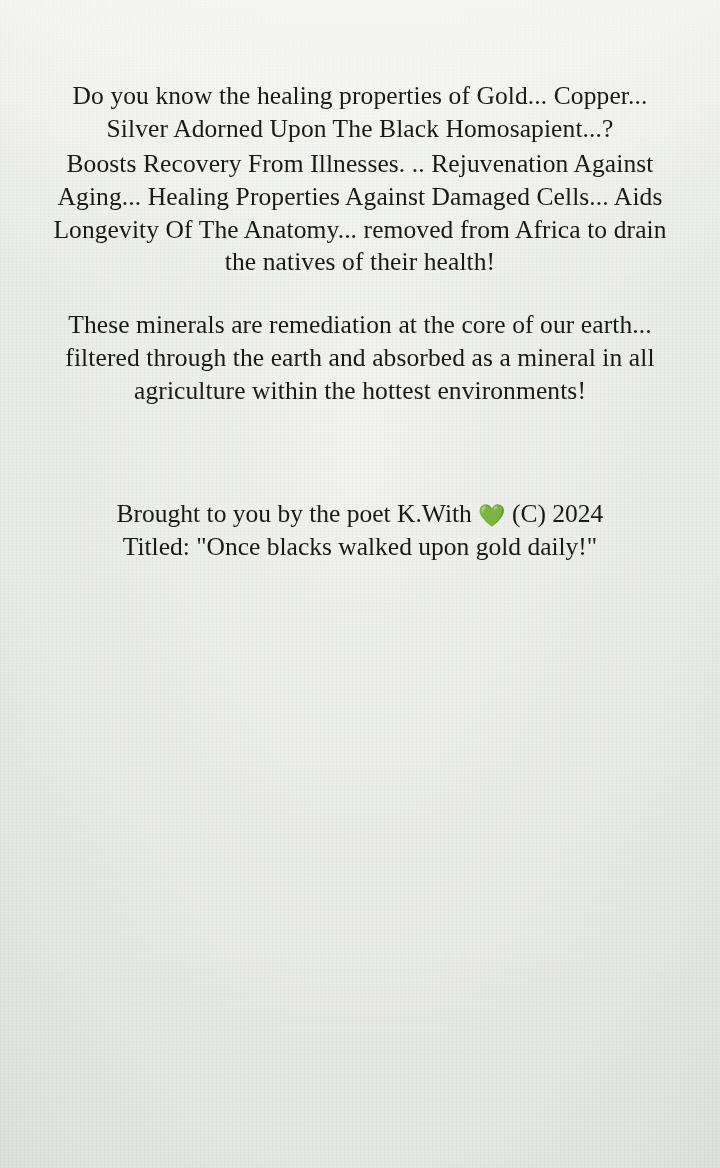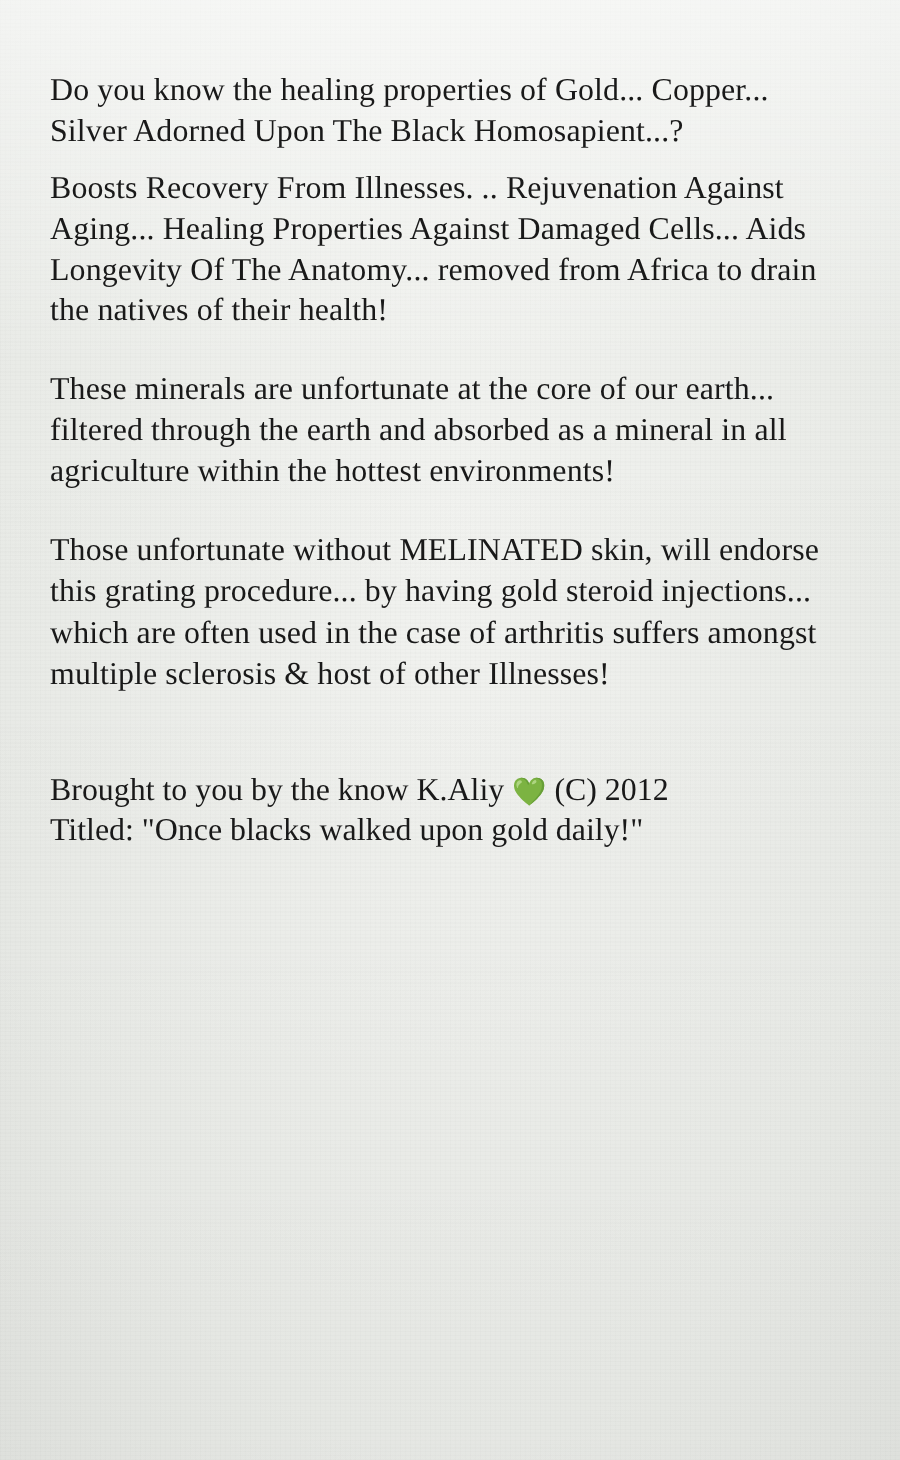--- a/index.html
+++ b/index.html
@@ -20,32 +20,33 @@
     inset: 0;
     background:
       linear-gradient(180deg, rgba(255,255,255,0.55) 0%, rgba(255,255,255,0.0) 25%, rgba(0,0,0,0.02) 100%),
       repeating-linear-gradient(0deg, rgba(0,0,0,0.012) 0px, rgba(0,0,0,0.012) 1px, rgba(255,255,255,0) 1px, rgba(255,255,255,0) 3px),
       repeating-linear-gradient(90deg, rgba(0,0,0,0.010) 0px, rgba(0,0,0,0.010) 1px, rgba(255,255,255,0) 1px, rgba(255,255,255,0) 4px),
       radial-gradient(ellipse at 50% 40%, #f2f3f0 0%, #e9ebe7 70%, #e2e4e0 100%);
     pointer-events: none;
   }
   .content {
     position: relative;
-    padding: 56px 40px 24px 40px;
+    padding: 80px 40px 24px 40px;
+    text-align: center;
   }
   .para {
     font-size: 25.5px;
     line-height: 1.29;
     letter-spacing: 0.1px;
     margin: 0;
     padding: 0;
     color: #191919;
   }
   .para + .para {
-    margin-top: 12px;
+    margin-top: 2px;
   }
   .gap {
     height: 30px;
   }
   .signature {
     font-size: 25.5px;
     line-height: 1.29;
     color: #191919;
   }
   .heart {
@@ -62,33 +63,32 @@
 
 <div class="paper"></div>
 
 <div class="content">
 
   <p class="para">Do you know the healing properties of Gold... Copper... Silver Adorned Upon The Black Homosapient...?</p>
   <p class="para">Boosts Recovery From Illnesses. .. Rejuvenation Against Aging... Healing Properties Against Damaged Cells... Aids Longevity Of The Anatomy... removed from Africa to drain the natives of their health!</p>
 
   <div class="gap"></div>
 
-  <p class="para">These minerals are unfortunate at the core of our earth... filtered through the earth and absorbed as a mineral in all agriculture within the hottest environments!</p>
+  <p class="para">These minerals are remediation at the core of our earth... filtered through the earth and absorbed as a mineral in all agriculture within the hottest environments!</p>
 
   <div class="gap"></div>
 
-  <p class="para">Those unfortunate without MELINATED skin, will endorse this grating procedure... by having gold steroid injections... which are often used in the case of arthritis suffers amongst multiple sclerosis &amp; host of other Illnesses!</p>
 
   <div class="gap"></div>
 
 
   <div class="gap"></div>
 
   <div class="signature">
     <span class="sig-line">
-      <span>Brought to you by the know K.Aliy</span>
+      <span>Brought to you by the poet K.With</span>
       <span class="heart">💚</span>
-      <span>(C) 2012</span>
+      <span>(C) 2024</span>
     </span>
     <span class="sig-line">Titled: "Once blacks walked upon gold daily!"</span>
   </div>
 
 </div>
 
 </body></html>

